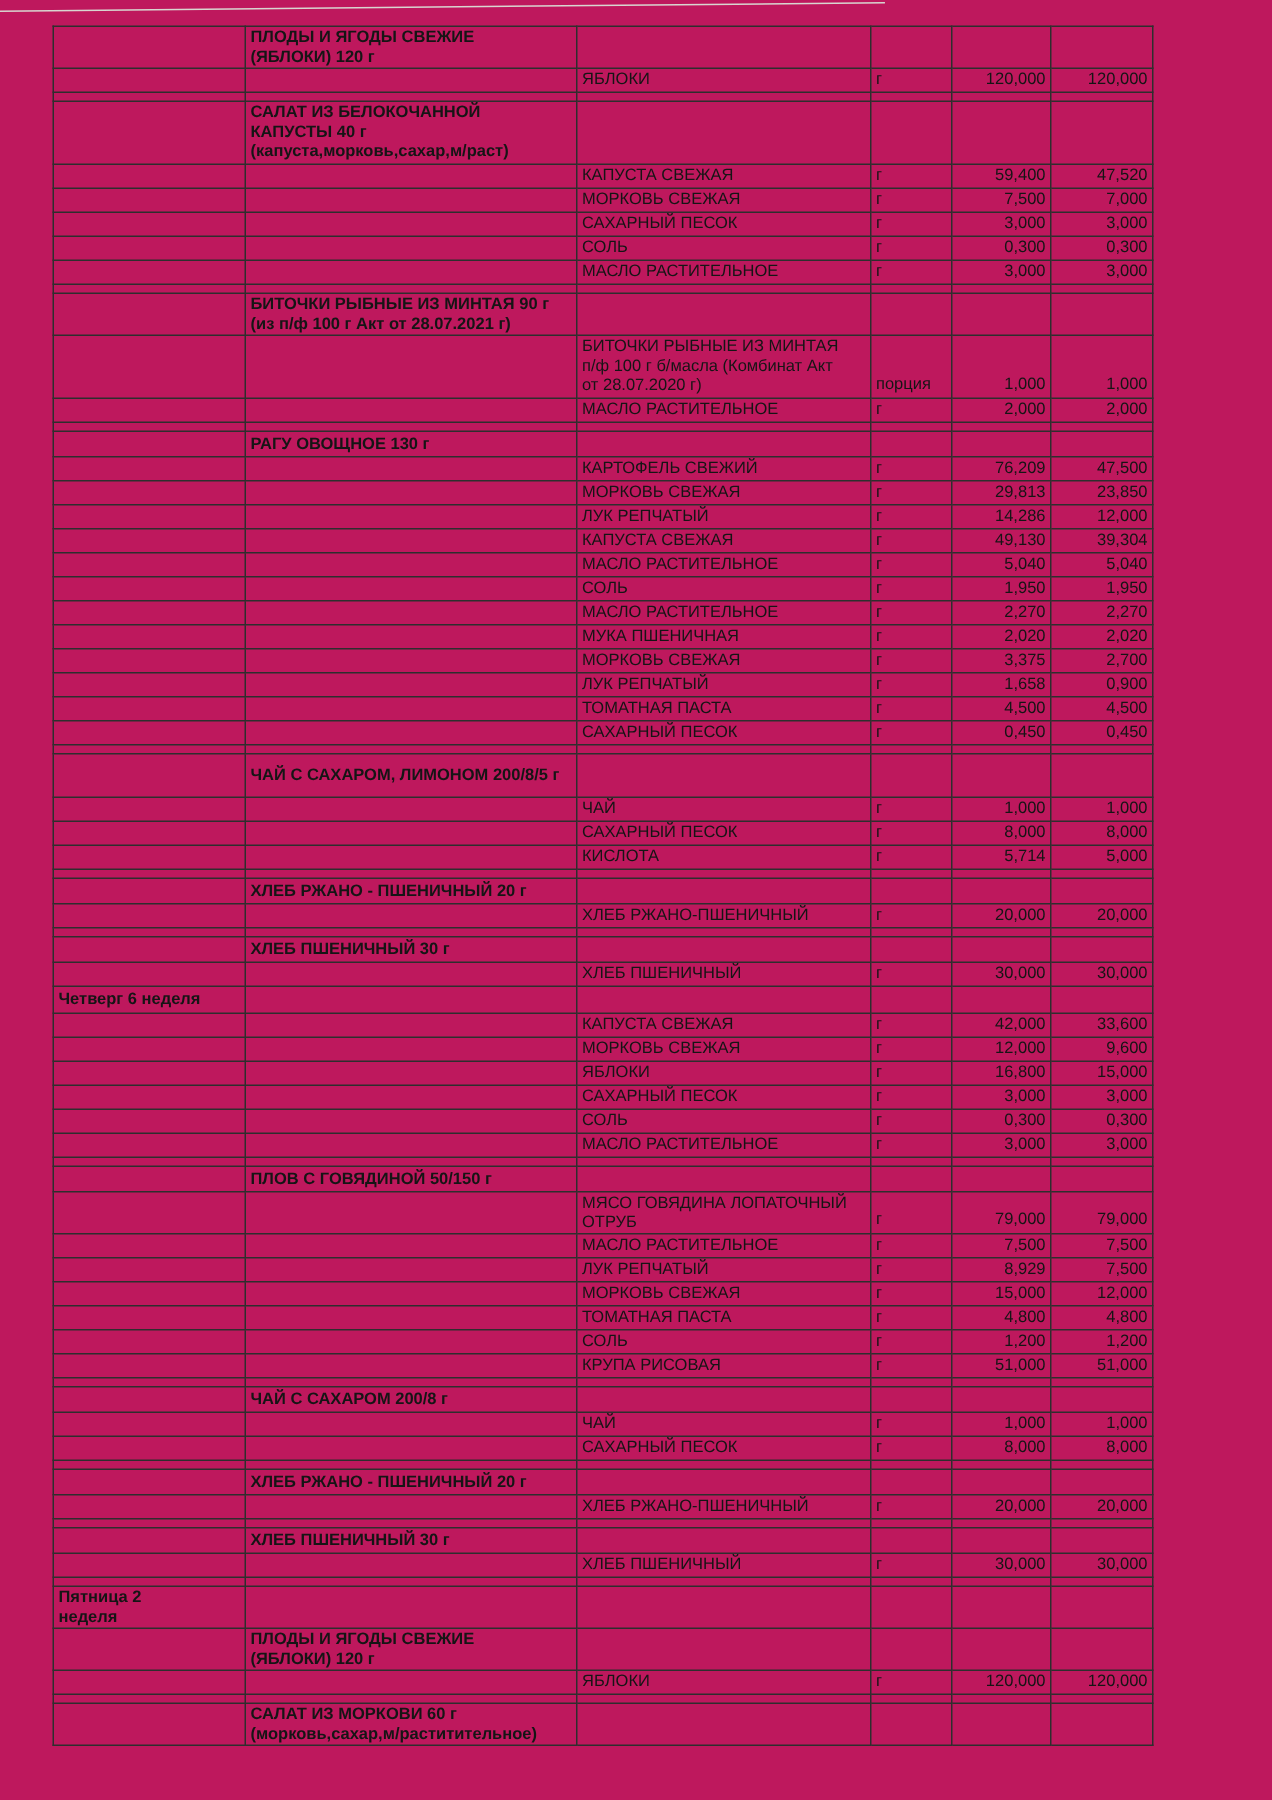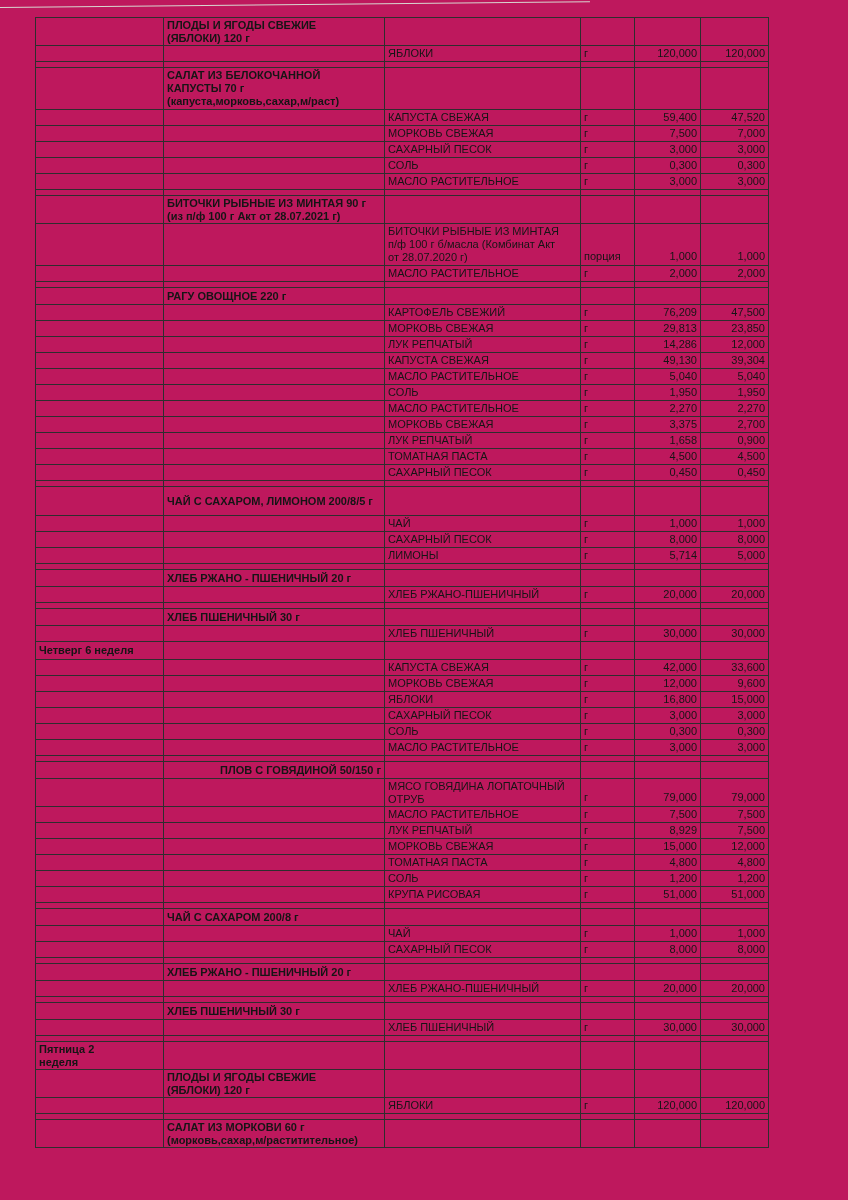--- a/index.html
+++ b/index.html
@@ -113,21 +113,21 @@
           <td class="c-day"></td>
           <td class="c-dish"></td>
           <td class="c-ing"></td>
           <td class="c-unit"></td>
           <td class="c-qty"></td>
           <td class="c-qty"></td>
         </tr>
         <tr style="height: 42px;">
           <td class="c-day"></td>
           <td class="c-dish">САЛАТ ИЗ БЕЛОКОЧАННОЙ
-КАПУСТЫ 70 г
+КАПУСТЫ 40 г
 (капуста,морковь,сахар,м/раст)</td>
           <td class="c-ing"></td>
           <td class="c-unit"></td>
           <td class="c-qty"></td>
           <td class="c-qty"></td>
         </tr>
         <tr style="height: 16px;">
           <td class="c-day"></td>
           <td class="c-dish"></td>
           <td class="c-ing">КАПУСТА СВЕЖАЯ</td>
@@ -205,21 +205,21 @@
         <tr class="sp" style="height: 6px;">
           <td class="c-day"></td>
           <td class="c-dish"></td>
           <td class="c-ing"></td>
           <td class="c-unit"></td>
           <td class="c-qty"></td>
           <td class="c-qty"></td>
         </tr>
         <tr style="height: 17px;">
           <td class="c-day"></td>
-          <td class="c-dish">РАГУ ОВОЩНОЕ 220 г</td>
+          <td class="c-dish">РАГУ ОВОЩНОЕ 130 г</td>
           <td class="c-ing"></td>
           <td class="c-unit"></td>
           <td class="c-qty"></td>
           <td class="c-qty"></td>
         </tr>
         <tr style="height: 16px;">
           <td class="c-day"></td>
           <td class="c-dish"></td>
           <td class="c-ing">КАРТОФЕЛЬ СВЕЖИЙ</td>
           <td class="c-unit">г</td>
@@ -270,20 +270,28 @@
           <td class="c-day"></td>
           <td class="c-dish"></td>
           <td class="c-ing">МАСЛО РАСТИТЕЛЬНОЕ</td>
           <td class="c-unit">г</td>
           <td class="c-qty">2,270</td>
           <td class="c-qty">2,270</td>
         </tr>
         <tr style="height: 16px;">
           <td class="c-day"></td>
           <td class="c-dish"></td>
+          <td class="c-ing">МУКА ПШЕНИЧНАЯ</td>
+          <td class="c-unit">г</td>
+          <td class="c-qty">2,020</td>
+          <td class="c-qty">2,020</td>
+        </tr>
+        <tr style="height: 16px;">
+          <td class="c-day"></td>
+          <td class="c-dish"></td>
           <td class="c-ing">МОРКОВЬ СВЕЖАЯ</td>
           <td class="c-unit">г</td>
           <td class="c-qty">3,375</td>
           <td class="c-qty">2,700</td>
         </tr>
         <tr style="height: 16px;">
           <td class="c-day"></td>
           <td class="c-dish"></td>
           <td class="c-ing">ЛУК РЕПЧАТЫЙ</td>
           <td class="c-unit">г</td>
@@ -334,21 +342,21 @@
           <td class="c-day"></td>
           <td class="c-dish"></td>
           <td class="c-ing">САХАРНЫЙ ПЕСОК</td>
           <td class="c-unit">г</td>
           <td class="c-qty">8,000</td>
           <td class="c-qty">8,000</td>
         </tr>
         <tr style="height: 16px;">
           <td class="c-day"></td>
           <td class="c-dish"></td>
-          <td class="c-ing">ЛИМОНЫ</td>
+          <td class="c-ing">КИСЛОТА</td>
           <td class="c-unit">г</td>
           <td class="c-qty">5,714</td>
           <td class="c-qty">5,000</td>
         </tr>
         <tr class="sp" style="height: 6px;">
           <td class="c-day"></td>
           <td class="c-dish"></td>
           <td class="c-ing"></td>
           <td class="c-unit"></td>
           <td class="c-qty"></td>
@@ -451,21 +459,21 @@
           <td class="c-qty">3,000</td>
         </tr>
         <tr class="sp" style="height: 6px;">
           <td class="c-day"></td>
           <td class="c-dish"></td>
           <td class="c-ing"></td>
           <td class="c-unit"></td>
           <td class="c-qty"></td>
           <td class="c-qty"></td>
         </tr>
-        <tr style="height: 17px; text-align: right;">
+        <tr style="height: 17px;">
           <td class="c-day"></td>
           <td class="c-dish">ПЛОВ С ГОВЯДИНОЙ 50/150 г</td>
           <td class="c-ing"></td>
           <td class="c-unit"></td>
           <td class="c-qty"></td>
           <td class="c-qty"></td>
         </tr>
         <tr class="ml" style="height: 28px;">
           <td class="c-day"></td>
           <td class="c-dish"></td>

